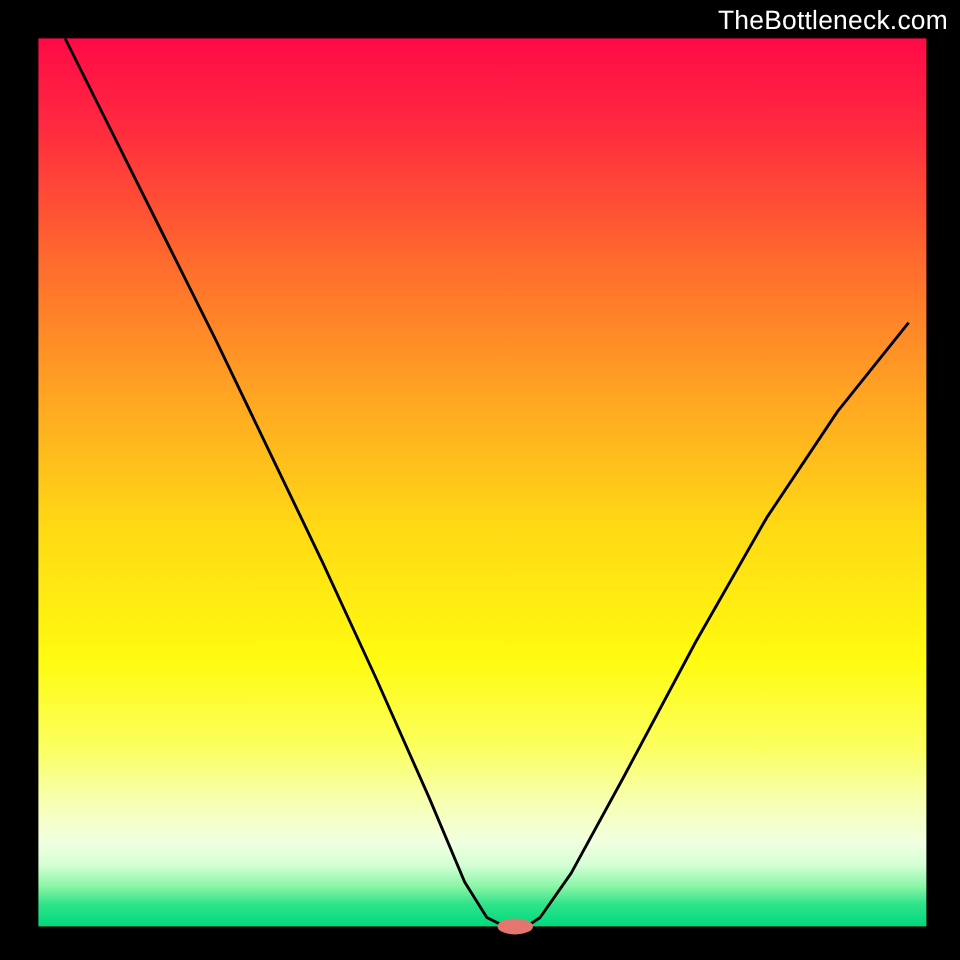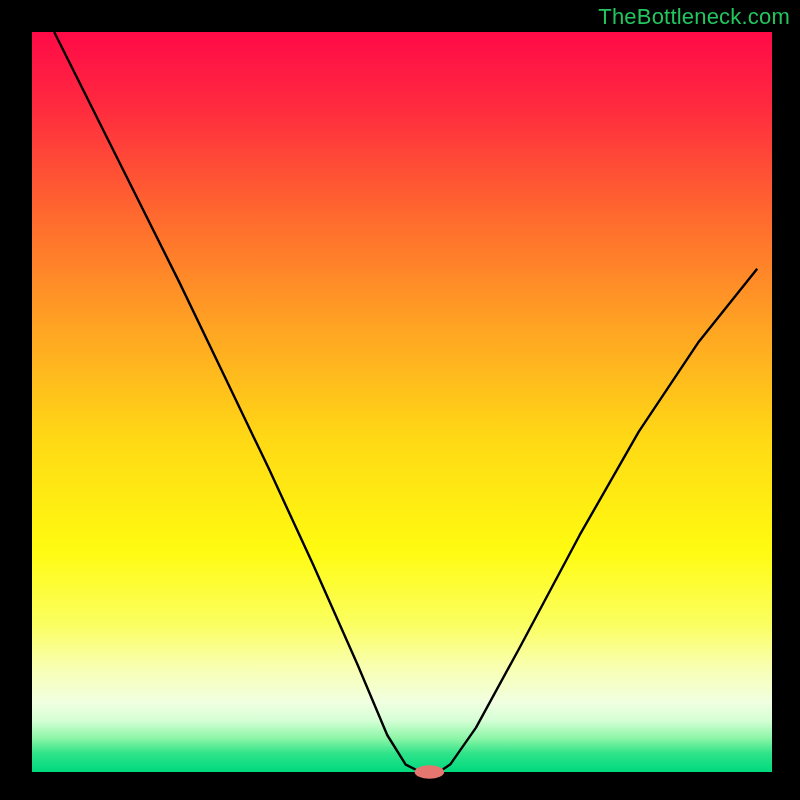--- a/index.html
+++ b/index.html
@@ -14,21 +14,21 @@
   .frame {
     position: relative;
     width: 800px;
     height: 800px;
     background: #000;
   }
   .watermark {
     position: absolute;
     top: 4px;
     right: 10px;
-    color: #22c55e;
+    color: #ffffff;
     font-size: 22px;
     font-weight: 400;
     letter-spacing: 0.2px;
     z-index: 10;
   }
   svg {
     display: block;
   }
 </style>
 </head>

